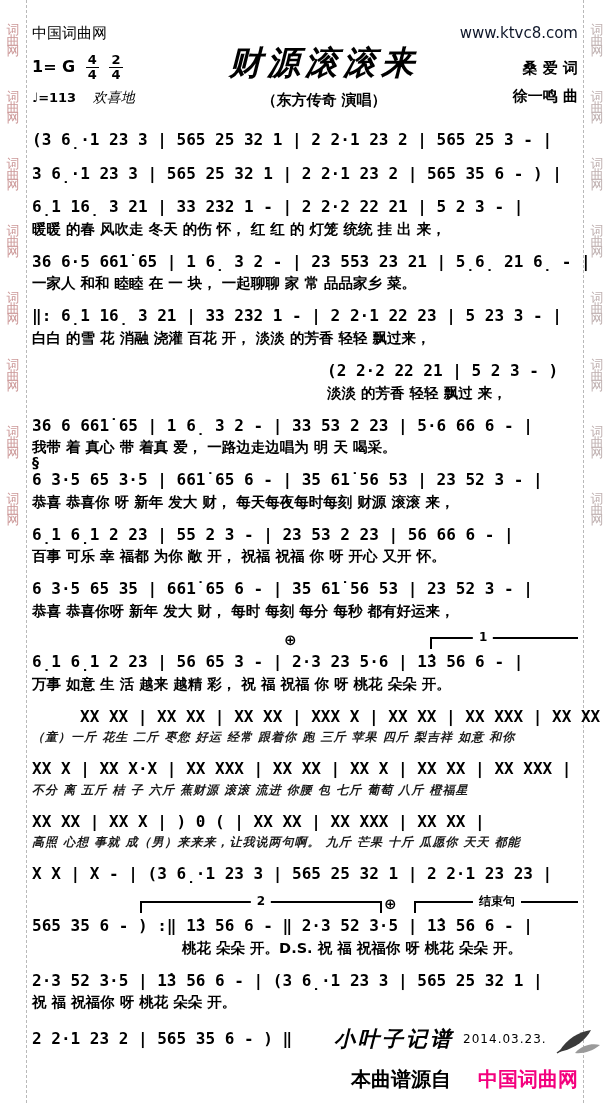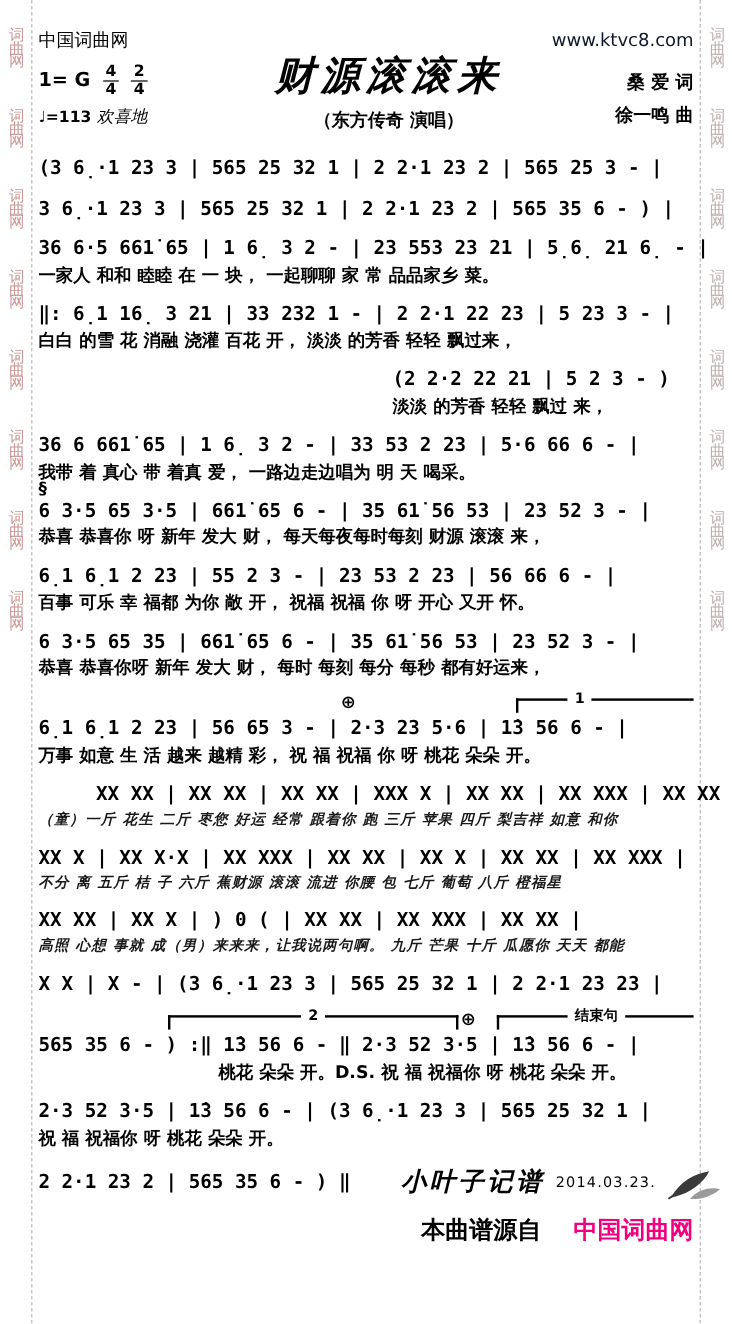--- a/index.html
+++ b/index.html
@@ -20,21 +20,21 @@
   .site-row{display:flex;justify-content:space-between;align-items:baseline;padding-top:24px;}
   .site-name{font-size:15px;}
   .site-url{font-size:15px;color:#0f172a;text-decoration:none;}
   .head-grid{display:flex;margin-top:0px;}
   .meta{width:150px;padding-top:10px;}
   .key-row{font-size:16px;font-weight:bold;white-space:nowrap;}
   .ts{display:inline-flex;flex-direction:column;align-items:center;vertical-align:middle;
       margin-left:5px;font-size:13px;font-weight:bold;line-height:1.05;}
   .ts .num{border-bottom:1.5px solid #000;padding:0 2px;}
   .tempo-row{font-size:13px;font-weight:bold;margin-top:8px;white-space:nowrap;}
-  .mood{font-style:italic;font-size:14px;font-weight:normal;margin-left:0;}
+  .mood{font-style:italic;font-size:14px;font-weight:normal;margin-left:12px;}
   .title-block{flex:1;text-align:center;}
   .song-title{font-size:33px;font-family:"DejaVu Serif",serif;font-style:italic;
               font-weight:bold;letter-spacing:5px;line-height:1.2;}
   .subtitle{font-size:15px;font-weight:bold;margin-top:8px;}
   .credits{width:112px;text-align:right;font-size:15px;font-weight:bold;padding-top:16px;}
   .credits div{margin-bottom:9px;white-space:nowrap;}
   
   .score{margin-top:14px;}
   .line{margin-bottom:12px;position:relative;}
   .notation{font-family:"DejaVu Sans Mono",monospace;font-weight:bold;font-size:16px;
@@ -123,20 +123,24 @@
   <div class="score">
 
     <div class="line">
       <div class="notation">(3 6̣·1 23 3 | 565 25 32 1 | 2 2·1 23 2 | 565 25 3 - |</div>
     </div>
 
     <div class="line">
       <div class="notation">3 6̣·1 23 3 | 565 25 32 1 | 2 2·1 23 2 | 565 35 6 - ) |</div>
     </div>
 
+    <div class="line">
+      <div class="notation">6̣1 16̣ 3 21 | 33 232 1 - | 2 2·2 22 21 | 5 2 3 - |</div>
+      <div class="lyrics">暖暖 的春 风吹走  冬天 的伤  怀，   红 红 的 灯笼 统统  挂 出 来，</div>
+    </div>
 
     <div class="line">
       <div class="notation">36 6·5 661̇ 65 | 1 6̣ 3 2 - | 23 553 23 21 | 5̣6̣ 21 6̣ - |</div>
       <div class="lyrics">一家人    和和  睦睦 在  一  块，   一起聊聊  家  常   品品家乡 菜。</div>
     </div>
 
     <div class="line">
       <div class="notation">‖: 6̣1 16̣ 3 21 | 33 232 1 - | 2 2·1 22 23 | 5 23 3 - |</div>
       <div class="lyrics">白白 的雪 花 消融  浇灌 百花  开，   淡淡  的芳香 轻轻  飘过来，</div>
     </div>

